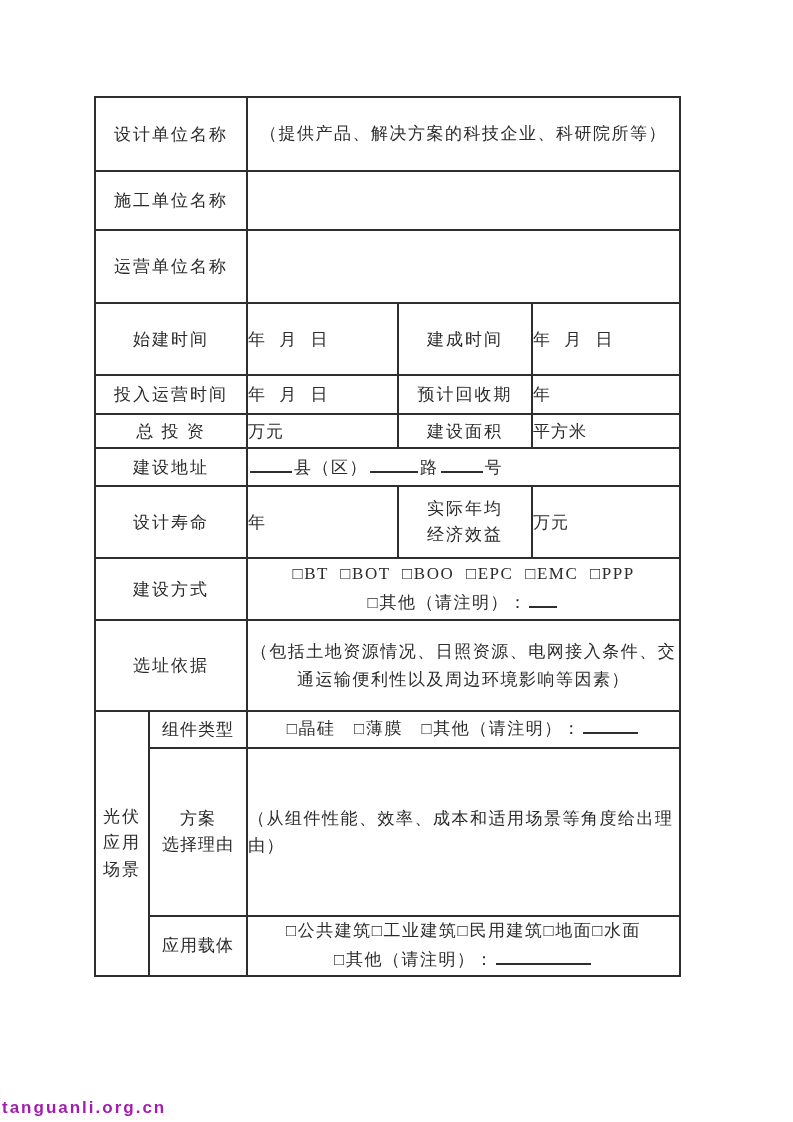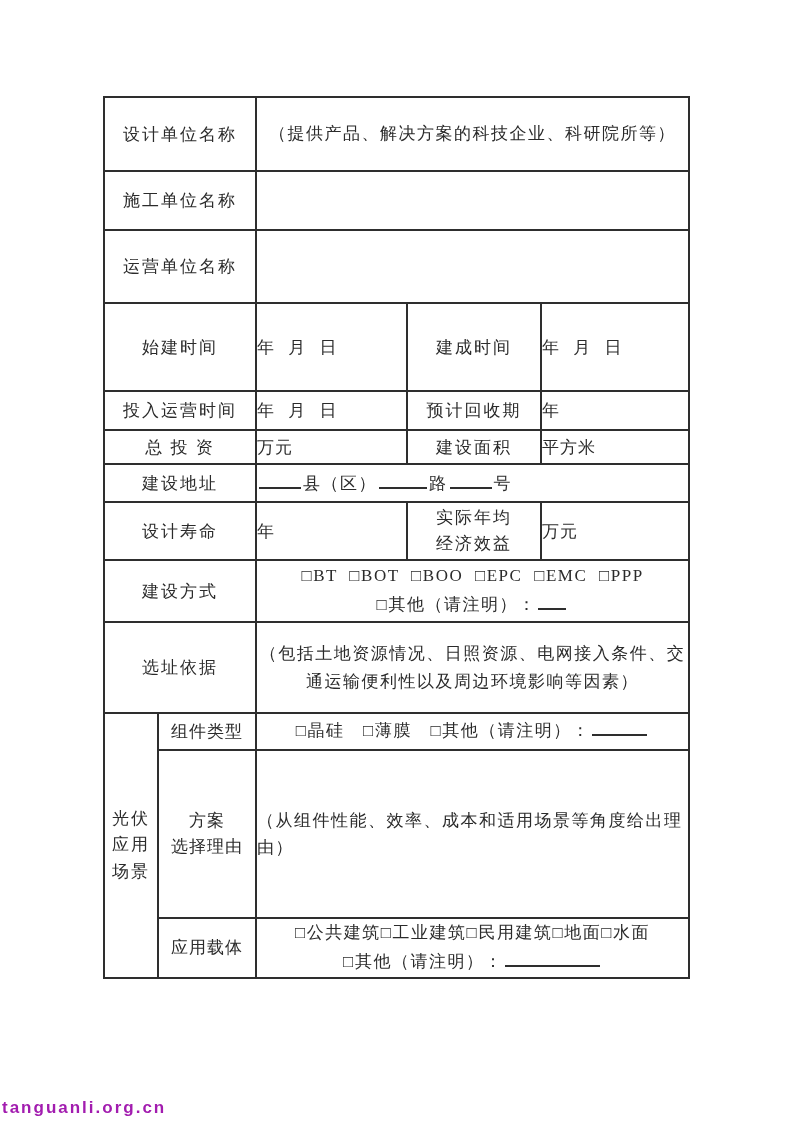--- a/index.html
+++ b/index.html
@@ -10,21 +10,21 @@
   body {
     position: relative;
     width: 793px;
     height: 1122px;
     overflow: hidden;
     font-family: "Liberation Serif", "DejaVu Serif", serif;
     color: #2b2b2b;
   }
   .table-wrap {
     position: absolute;
-    left: 103px;
+    left: 94px;
     top: 96px;
   }
   table.form-table {
     border-collapse: collapse;
     table-layout: fixed;
     width: 585px;
   }
   table.form-table td {
     border: 2px solid #2e2e2e;
     padding: 0;
@@ -121,21 +121,21 @@
     <tr style="height:59px">
       <td colspan="2" class="label">施工单位名称</td>
       <td colspan="3" class="val-left"></td>
     </tr>
 
     <tr style="height:73px">
       <td colspan="2" class="label">运营单位名称</td>
       <td colspan="3" class="val-left"></td>
     </tr>
 
-    <tr style="height:88px">
+    <tr style="height:72px">
       <td colspan="2" class="label">始建时间</td>
       <td class="val-right">年 月 日</td>
       <td class="label">建成时间</td>
       <td class="val-right">年 月 日</td>
     </tr>
 
     <tr style="height:39px">
       <td colspan="2" class="label">投入运营时间</td>
       <td class="val-right">年 月 日</td>
       <td class="label">预计回收期</td>
@@ -149,21 +149,21 @@
       <td class="val-right">平方米</td>
     </tr>
 
     <tr style="height:38px">
       <td colspan="2" class="label">建设地址</td>
       <td colspan="3" class="addr">
         <span class="blank w42"></span><span>县（区）</span><span class="blank w48"></span><span>路</span><span class="blank w42"></span><span>号</span>
       </td>
     </tr>
 
-    <tr style="height:58px">
+    <tr style="height:72px">
       <td colspan="2" class="label">设计寿命</td>
       <td class="val-right">年</td>
       <td class="label">
         <div class="two-line">实际年均</div>
         <div class="two-line">经济效益</div>
       </td>
       <td class="val-right">万元</td>
     </tr>
 
     <tr style="height:62px">

